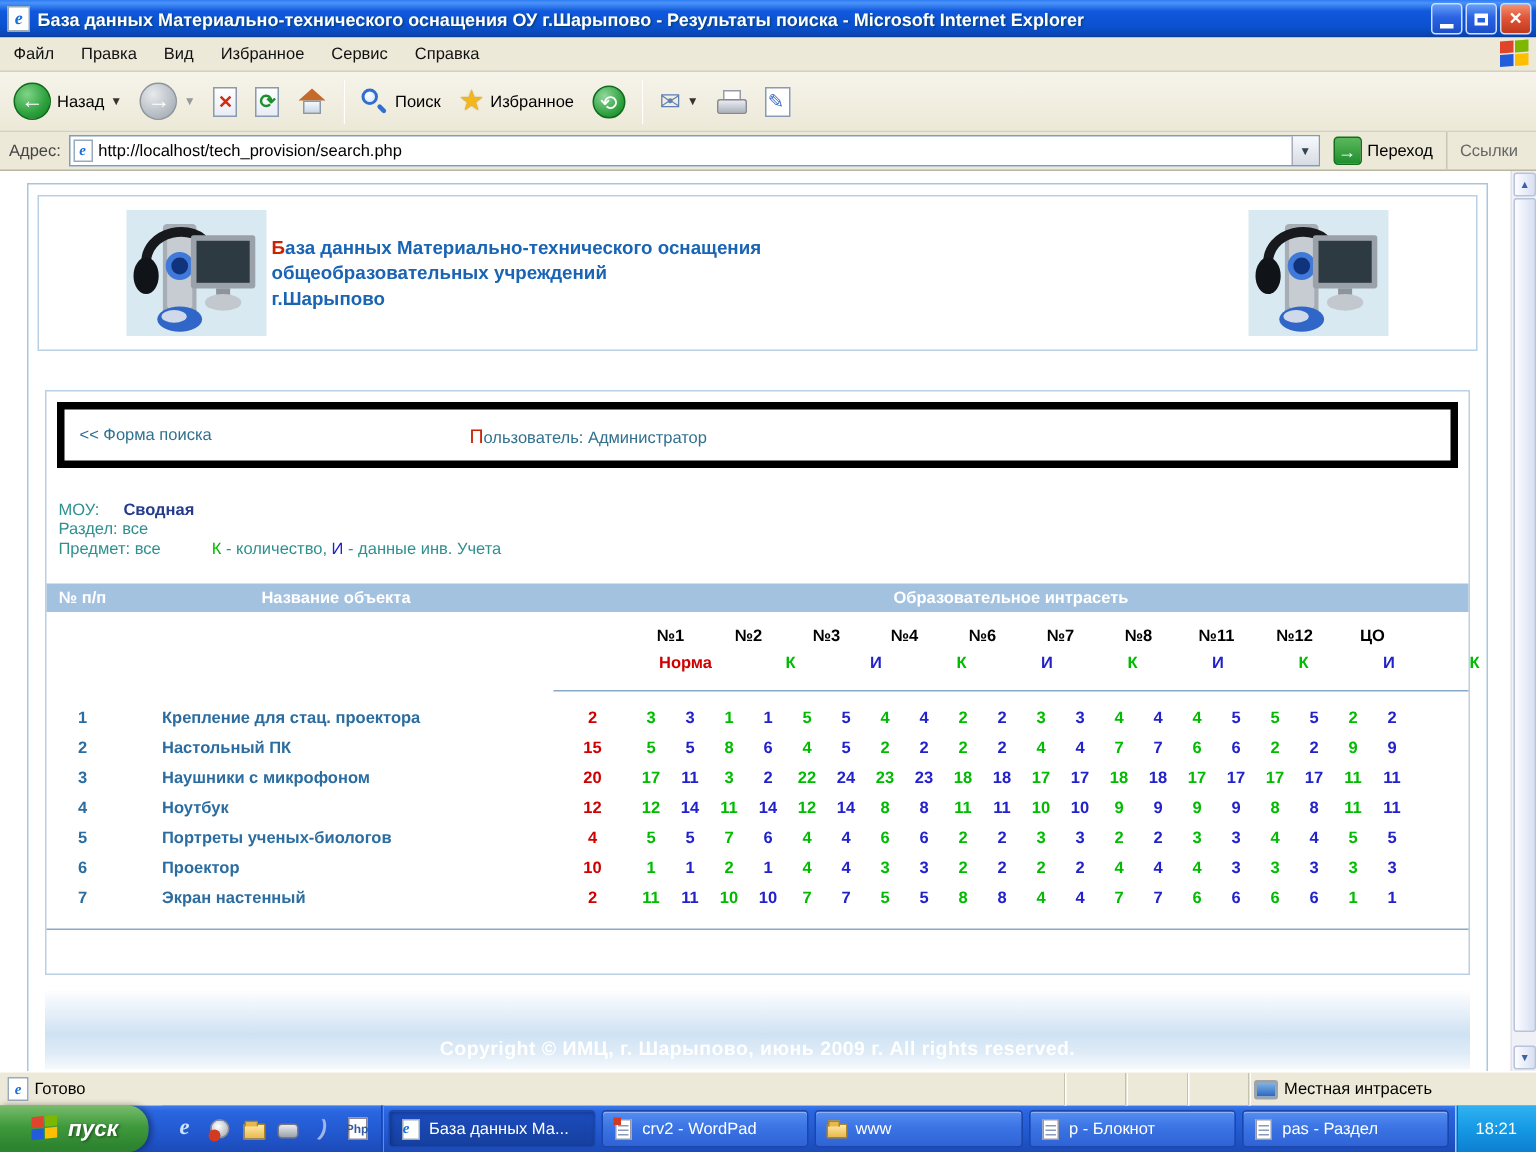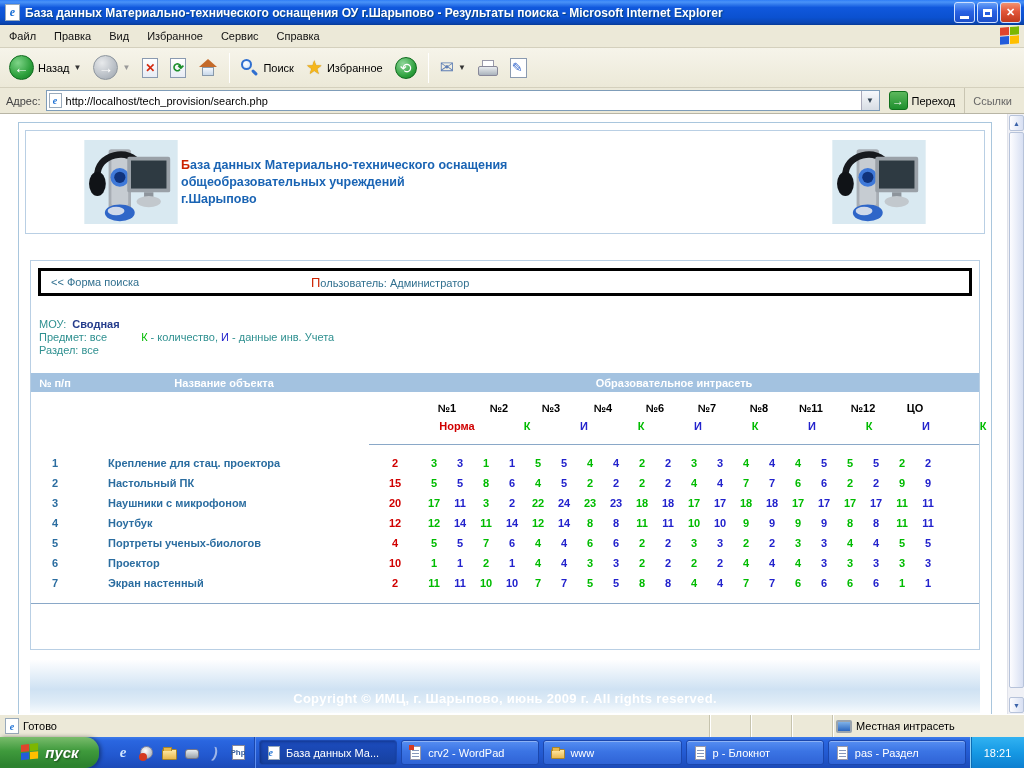--- a/index.html
+++ b/index.html
@@ -89,28 +89,28 @@
   .outerbox { position:absolute; left:18px; top:8px; width:974px; bottom:0;
     border:1px solid #a9c6dd; border-bottom:none; }
 
   .hdrpanel { margin:7px 6px 0; height:104px; border:1px solid #b9cfe4;
     display:flex; align-items:center; padding:0 55px; }
   .logo-img { width:100px; height:84px; flex:none; }
   .hdr-title { flex:1; text-align:left; font-size:12.5px; font-weight:bold; color:#1a64b4; line-height:17px; }
   .hdr-title .redcap { color:#cc2200; }
 
   .mainpanel { margin:26px 11px 0; height:390px; border:1px solid #b9cfe4; }
-  .topbar { margin:7px; height:28px; border:3px solid #000000; display:flex; align-items:center;
+  .topbar { margin:7px; height:44px; border:5px solid #000000; display:flex; align-items:center;
     font-size:11px; position:relative; }
   .form-link { margin-left:10px; color:#31708f; cursor:pointer; }
   .user-label { position:absolute; left:270px; color:#31708f; }
   .user-label .redcap { color:#cc2200; font-size:13px; }
 
   .infoblock { margin:22px 0 0 8px; font-size:11px; line-height:13px; color:#2f9090; }
-  .infoblock .mou-value { color:#253c8c; font-weight:bold; margin-left:6px; }
+  .infoblock .mou-value { color:#253c8c; font-weight:bold; margin-left:16px; }
   .legend { margin-left:34px; }
   .legend .lk { color:#00bb00; }
   .legend .li { color:#2222cc; }
 
   
   .tbl { margin-top:16px; --tcols:48px 290px 52px repeat(20,26px) 1fr; font-size:11px; }
   .band { height:19px; background:#a3c2e0; display:grid; grid-template-columns:48px 290px 1fr;
     align-items:center; color:#fff; font-weight:bold; }
   .band span { text-align:center; }
   .schools-row { display:grid; grid-template-columns:48px 290px 52px repeat(10,52px) 1fr;
@@ -354,24 +354,24 @@
             <span class="form-link">&lt;&lt; Форма поиска</span>
             <span class="user-label">
               <span class="redcap">П</span><span>ользователь: Администратор</span>
             </span>
           </div>
 
           <div class="infoblock">
             <div>
               <span>МОУ:</span><span class="mou-value">Сводная</span>
             </div>
+            <div>Раздел: все</div>
             <div>
               <span>Предмет: все</span><span class="legend"><span class="lk">К</span><span> - количество, </span><span class="li">И</span><span> - данные инв. Учета</span></span>
             </div>
-            <div>Раздел: все</div>
           </div>
 
           <div class="tbl">
             <div class="band">
               <span>№ п/п</span>
               <span>Название объекта</span>
               <span>Образовательное интрасеть</span>
             </div>
             <div class="subhead">
               <div class="schools-row" id="schools-row">

